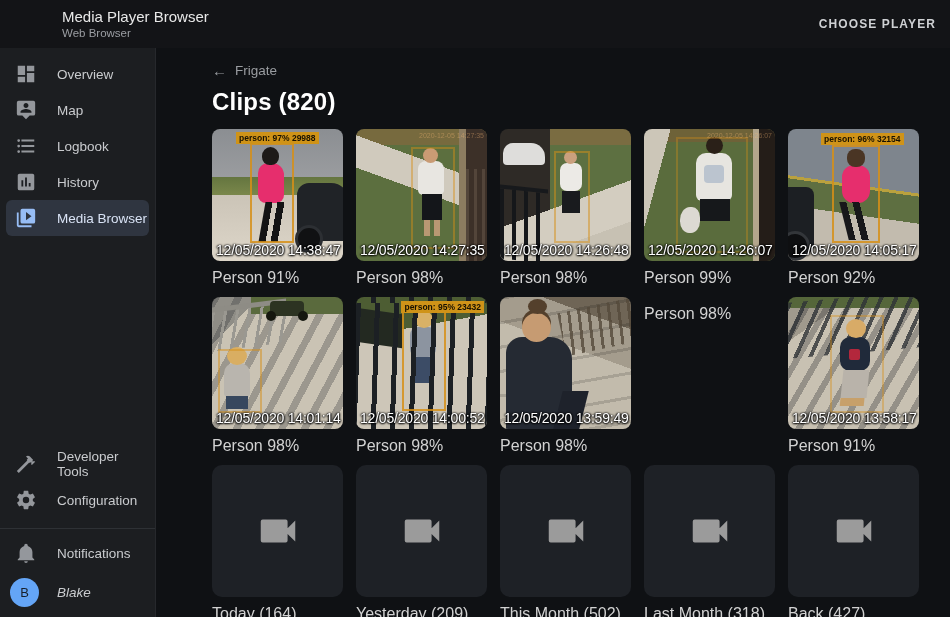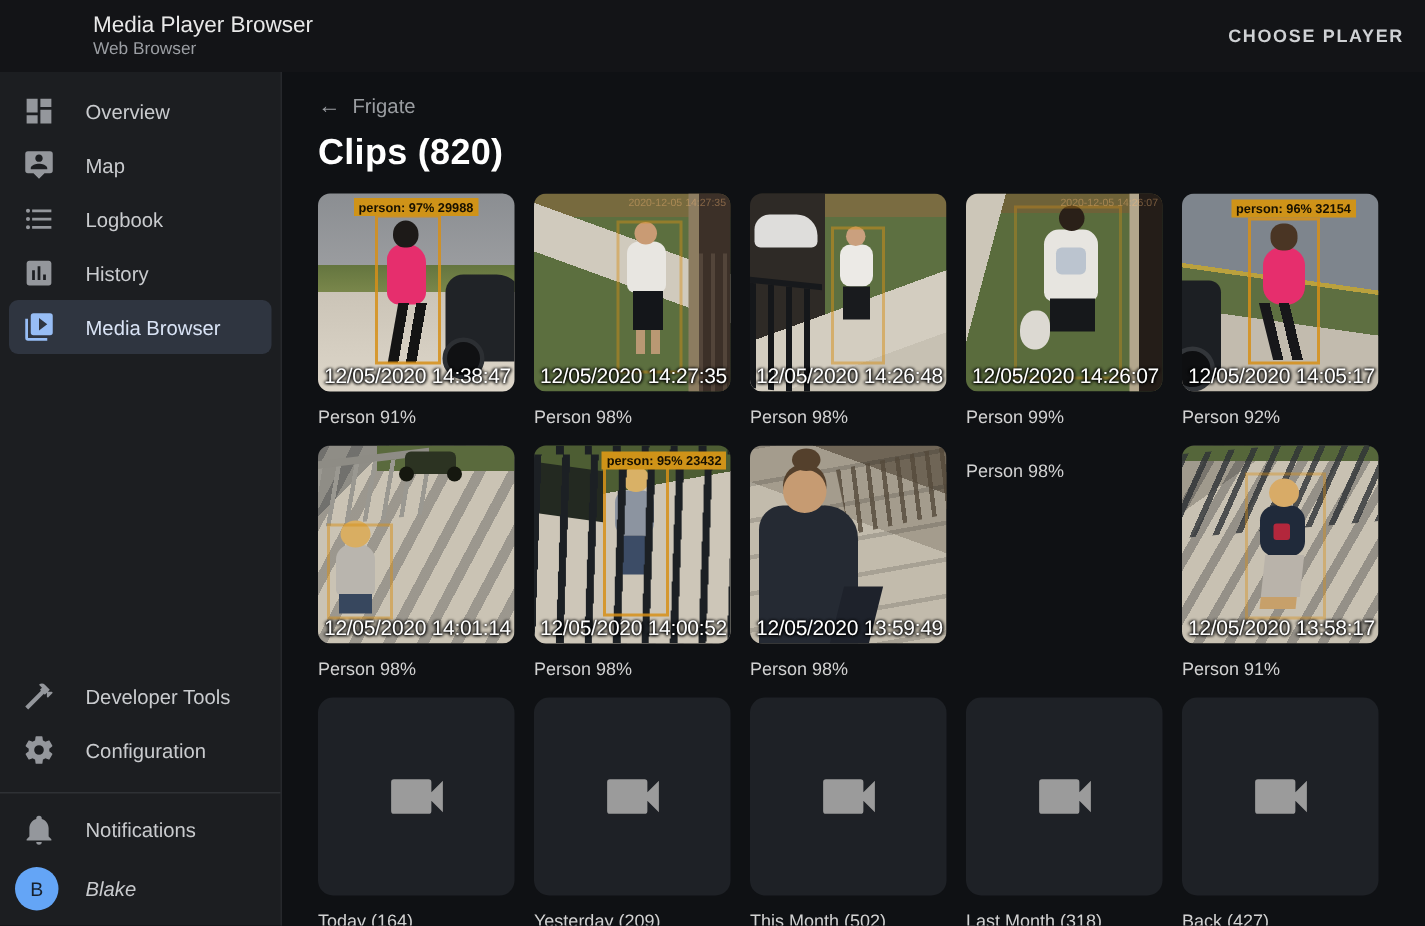--- a/index.html
+++ b/index.html
@@ -14,21 +14,21 @@
     color:#9da0a4; display:flex; align-items:center; justify-content:center; cursor:pointer; }
   .app-name { color:#e3e3e3; font-size:16px; margin-left:11px; letter-spacing:.2px; }
   .title-block { margin-left:62px; }
   .title-main { color:#e8e8e8; font-size:15px; line-height:18px; }
   .title-sub { color:#9b9ea3; font-size:11.5px; line-height:14px; }
   .choose-player { margin-left:auto; margin-right:14px; background:transparent; border:none;
     color:#cfd1d4; font-size:12px; font-weight:700; letter-spacing:1.1px; cursor:pointer;
     font-family:"Liberation Sans", sans-serif; }
 
   
-  .sidebar { position:absolute; left:0; top:48px; width:188px; height:569px;
+  .sidebar { position:absolute; left:0; top:48px; width:156px; height:569px;
     background:#1c1e21; border-right:1px solid #26282c; display:flex; flex-direction:column;
     padding-top:8px; z-index:10; }
   .nav-item { height:36px; margin:0 6px; border-radius:6px; display:flex; align-items:center;
     padding-left:8px; cursor:pointer; color:#c9cbce; flex-shrink:0; }
   .nav-item .nico { width:24px; height:24px; color:#94979c; flex-shrink:0;
     display:flex; align-items:center; justify-content:center; }
   .nav-item .nlabel { margin-left:19px; font-size:13.5px; font-weight:500; }
   .nav-item.selected { background:#2f3540; color:#d9e3f5; }
   .nav-item.selected .nico { color:#97bdf5; }
   .side-spacer { flex-grow:1; }
@@ -43,21 +43,21 @@
   .content { position:absolute; left:196px; top:48px; width:754px; height:569px;
     padding:14px 0 0 16px; background:#0f1114; overflow:hidden; }
   .breadcrumb { display:inline-flex; align-items:center; color:#9a9da1; font-size:13.5px;
     cursor:pointer; background:transparent; border:none; font-family:"Liberation Sans",sans-serif; }
   .breadcrumb .arrow { margin-right:8px; font-size:15px; }
   .page-title { color:#ffffff; font-size:24px; font-weight:700; margin-top:8px; letter-spacing:.2px; }
 
   .grid { display:grid; grid-template-columns:repeat(5,131px); column-gap:13px; row-gap:11px;
     margin-top:13px; }
   .cell { width:131px; cursor:pointer; }
-  .caption { margin-top:9px; color:#d2d2d2; font-size:12px; line-height:16px; white-space:nowrap; }
+  .caption { margin-top:9px; color:#d2d2d2; font-size:16px; line-height:16px; white-space:nowrap; }
 
   .thumb { position:relative; width:131px; height:132px; border-radius:8px; overflow:hidden;
     background:#22252a; }
   .thumb i { position:absolute; display:block; }
   .ts { position:absolute; left:4px; right:2px; bottom:3px; z-index:7; color:#fff; font-weight:400;
     font-size:14px; letter-spacing:-.2px; white-space:nowrap;
     text-shadow:0 1px 2px #000, 1px 0 2px #000, -1px 0 2px #000; }
   .corner-ts { position:absolute; right:3px; top:3px; z-index:7; color:rgba(255,190,120,.38);
     font-size:7px; white-space:nowrap; }
   .det-box { position:absolute; border:2px solid rgba(214,143,23,.85); z-index:5; }

